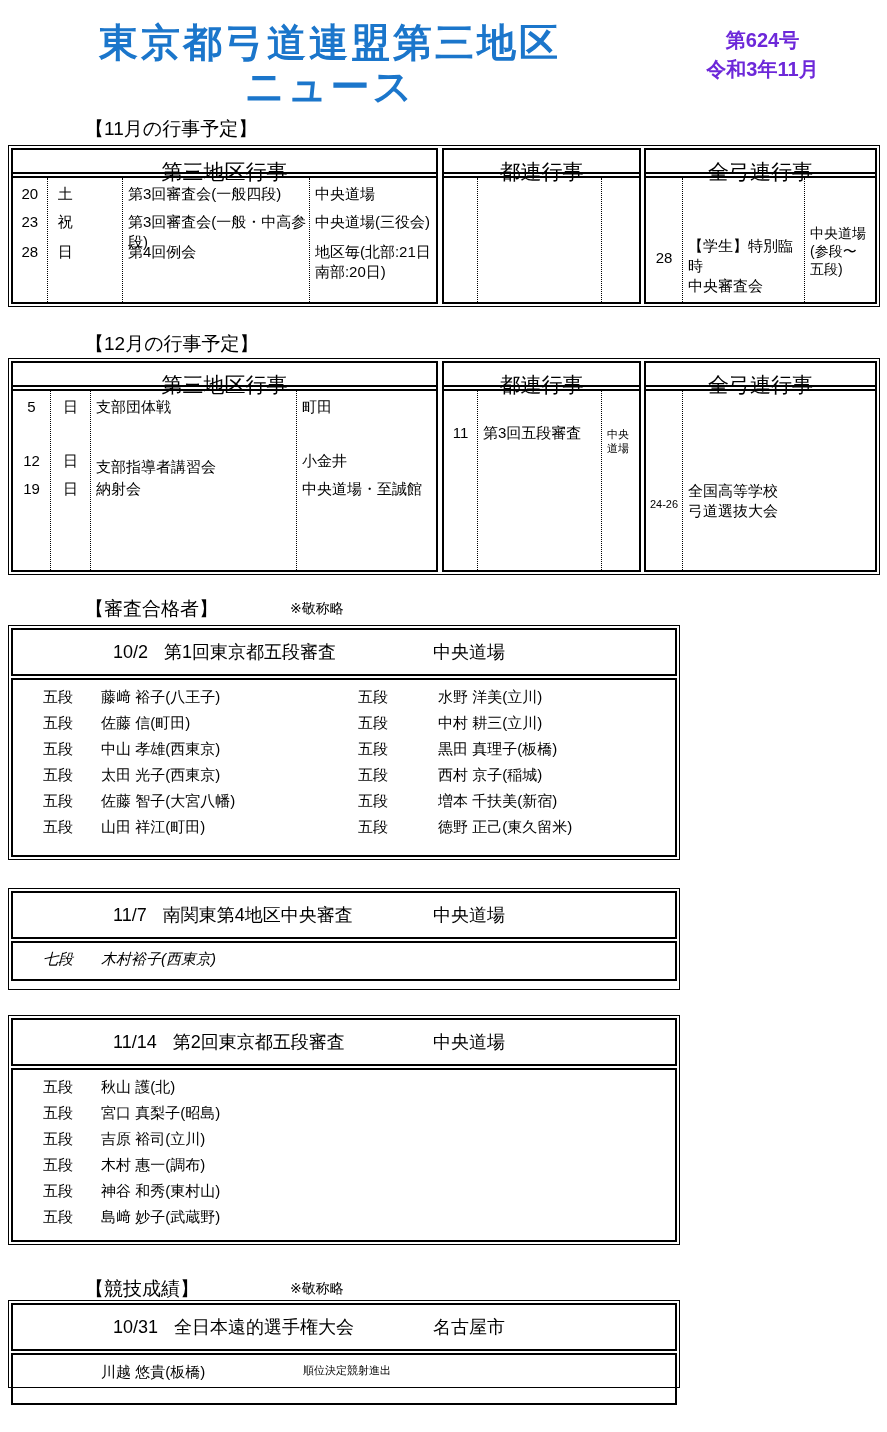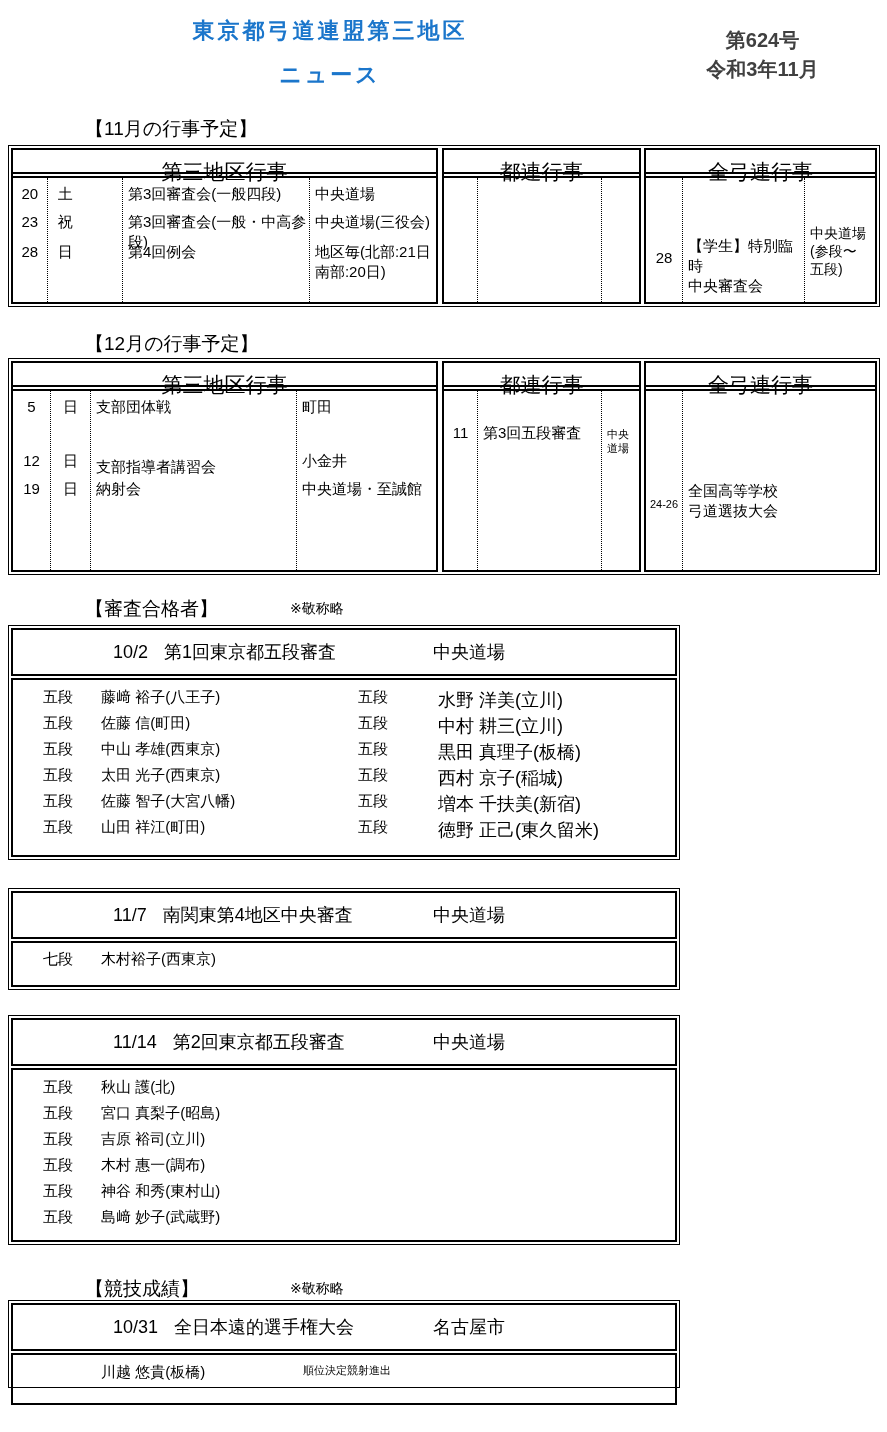--- a/index.html
+++ b/index.html
@@ -1,21 +1,21 @@
 <!DOCTYPE html>
 <html><head>
 <meta charset="utf-8">
 <style>
   * { margin:0; padding:0; box-sizing:border-box; }
   html,body { background:#fff; }
   body { font-family:"Liberation Sans","DejaVu Sans",sans-serif; color:#000; }
   #page { position:relative; width:887px; height:1432px; background:#fff; overflow:hidden; }
 
   
-  .title-line { position:absolute; left:0; width:660px; text-align:center; font-size:22px; letter-spacing:3px; font-weight:bold; }
+  .title-line { position:absolute; left:0; width:660px; text-align:center; font-size:39px; letter-spacing:3px; font-weight:bold; }
   .issue-block { position:absolute; left:655px; width:215px; text-align:center; font-weight:bold; font-size:20px; line-height:29px; }
 
   
   .hblock { position:absolute; left:0; width:751px; height:26px; }
   .hmain  { position:absolute; left:85px; top:0; font-size:19px; }
   .hnote  { position:absolute; left:290px; top:4px; font-size:14px; }
 
   
   .etable { position:absolute; left:8px; border:1px solid #000; padding:2px; display:flex; background:#fff; }
   .esec   { border:2px solid #000; display:flex; flex-direction:column; }
@@ -31,31 +31,31 @@
 
   
   .rbox   { position:absolute; left:8px; width:672px; border:1px solid #000; padding:2px; background:#fff; }
   .rhead  { position:relative; border:2px solid #000; height:48px; line-height:44px; font-size:18px; padding-left:100px; display:flex; gap:16px; }
   .rvenue { position:absolute; left:420px; top:0; }
   .rbody  { position:relative; border:2px solid #000; margin-top:2px; }
   .rrow   { position:relative; height:26px; }
   .rrank  { position:absolute; left:30px;  font-size:15px; }
   .rname  { position:absolute; left:88px;  font-size:15px; }
   .rrank2 { position:absolute; left:345px; font-size:15px; }
-  .rname2 { position:absolute; left:425px; font-size:18px; }
+  .rname2 { position:absolute; left:425px; font-size:15px; }
   .rresult{ position:absolute; left:290px; font-size:11px; }
 </style>
 </head>
 <body>
 
 <div id="page">
 
   <div class="title-line" style="top:16px; color:#1b76cb;">東京都弓道連盟第三地区</div>
   <div class="title-line" style="top:60px; color:#1b76cb;">ニュース</div>
-  <div class="issue-block" style="top:26px; color:#404040;">
+  <div class="issue-block" style="top:26px; color:#6d28d9;">
     <div>第624号</div>
     <div>令和3年11月</div>
   </div>
 
   <div class="hblock" style="top:116px;">
     <span class="hmain">【11月の行事予定】</span>
   </div>
 
   <div class="etable" style="top:145px; width:872px; height:162px;">
 
@@ -222,21 +222,21 @@
       </div>
     </div>
   </div>
 
   <div class="rbox" style="top:888px; height:102px;">
     <div class="rhead">
       <span>11/7</span>
       <span>南関東第4地区中央審査</span>
       <span class="rvenue">中央道場</span>
     </div>
-    <div class="rbody" style="height:46px; padding-top:7px;">
+    <div class="rbody" style="height:40px; padding-top:7px;font-style:italic;">
       <div class="rrow">
         <span class="rrank">七段</span>
         <span class="rname">木村裕子(西東京)</span>
       </div>
     </div>
   </div>
 
   <div class="rbox" style="top:1015px; height:230px;">
     <div class="rhead">
       <span>11/14</span>

